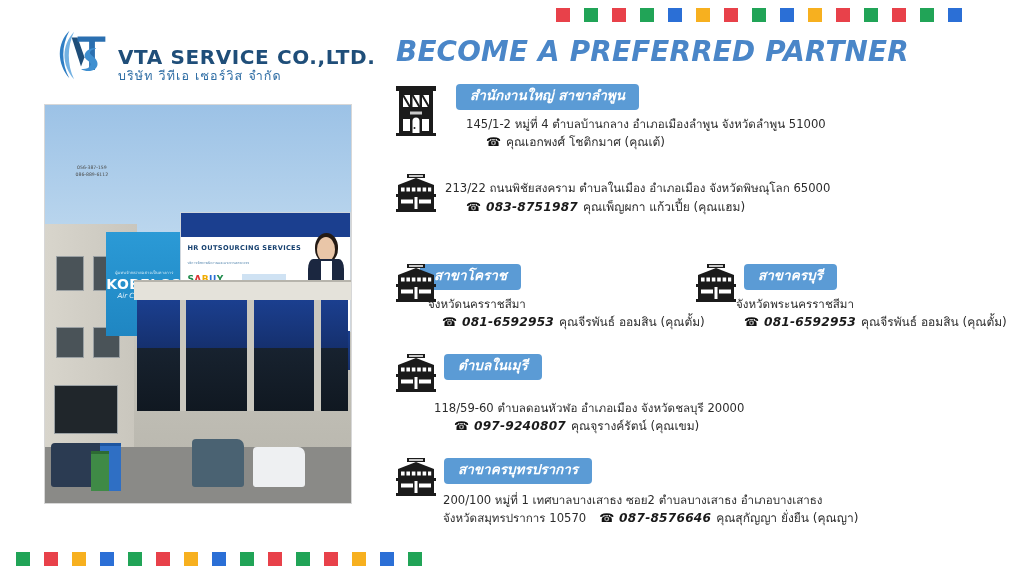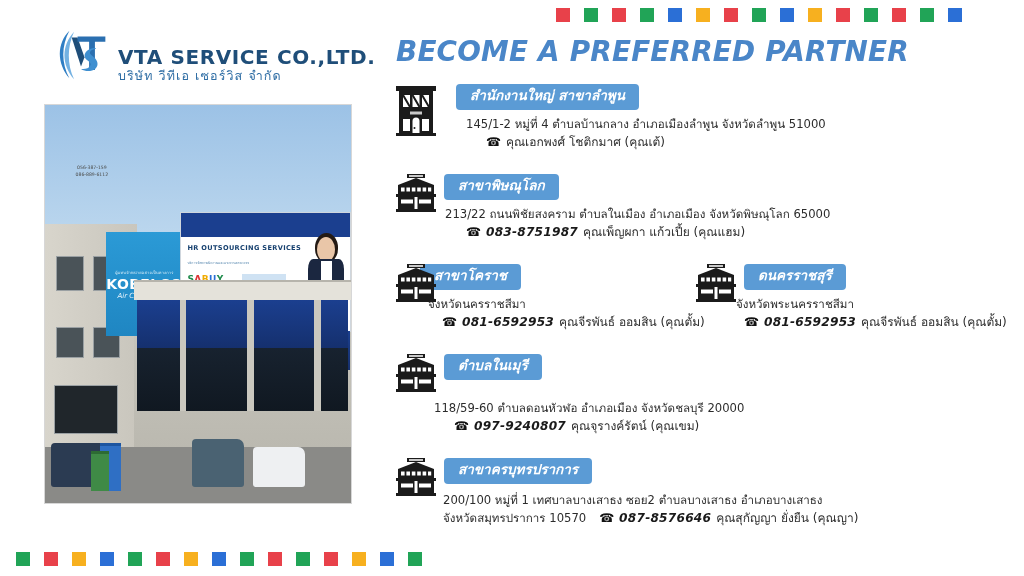--- a/index.html
+++ b/index.html
@@ -311,21 +311,20 @@
         </g>
         <rect x="2" y="20" width="40" height="3" fill="#1b1b1b"></rect>
         <rect x="4" y="23" width="36" height="12" fill="#1b1b1b"></rect>
         <rect x="7" y="25.5" width="12" height="4" fill="#fff"></rect>
         <rect x="25" y="25.5" width="12" height="4" fill="#fff"></rect>
         <rect x="20.5" y="23" width="3" height="12" fill="#fff"></rect>
         <rect x="2" y="35" width="40" height="3" fill="#1b1b1b"></rect>
       </svg>
     </div>
     <div style="margin-left:50px;">
-      <div><span class="badge">สาขาพิษณุโลก</span></div>
       <div class="addr" style="margin-top:6px; margin-left:1px;">213/22 ถนนพิชัยสงคราม ตำบลในเมือง อำเภอเมือง จังหวัดพิษณุโลก 65000</div>
       <div class="phone-line" style="margin-left:22px;">
         <span class="phone-ico">☎</span>
         <span class="phone-num">083-8751987</span>
         <span class="contact">คุณเพ็ญผกา แก้วเปี้ย (คุณแฮม)</span>
       </div>
     </div>
   </div>
 
   <div class="branch" style="left:394px; top:264px; width:300px;">
@@ -379,21 +378,21 @@
         </g>
         <rect x="2" y="20" width="40" height="3" fill="#1b1b1b"></rect>
         <rect x="4" y="23" width="36" height="12" fill="#1b1b1b"></rect>
         <rect x="7" y="25.5" width="12" height="4" fill="#fff"></rect>
         <rect x="25" y="25.5" width="12" height="4" fill="#fff"></rect>
         <rect x="20.5" y="23" width="3" height="12" fill="#fff"></rect>
         <rect x="2" y="35" width="40" height="3" fill="#1b1b1b"></rect>
       </svg>
     </div>
     <div style="margin-left:50px;">
-      <div><span class="badge">ดนครราชสุรี</span></div>
+      <div><span class="badge">สาขาครบุรี</span></div>
       <div class="addr" style="margin-top:6px; margin-left:-8px;">จังหวัดพระนครราชสีมา</div>
       <div class="phone-line" style="margin-left:0px;">
         <span class="phone-ico">☎</span>
         <span class="phone-num">081-6592953</span>
         <span class="contact">คุณจีรพันธ์  ออมสิน (คุณตั้ม)</span>
       </div>
     </div>
   </div>
 
   <div class="branch" style="left:394px; top:354px; width:600px;">

